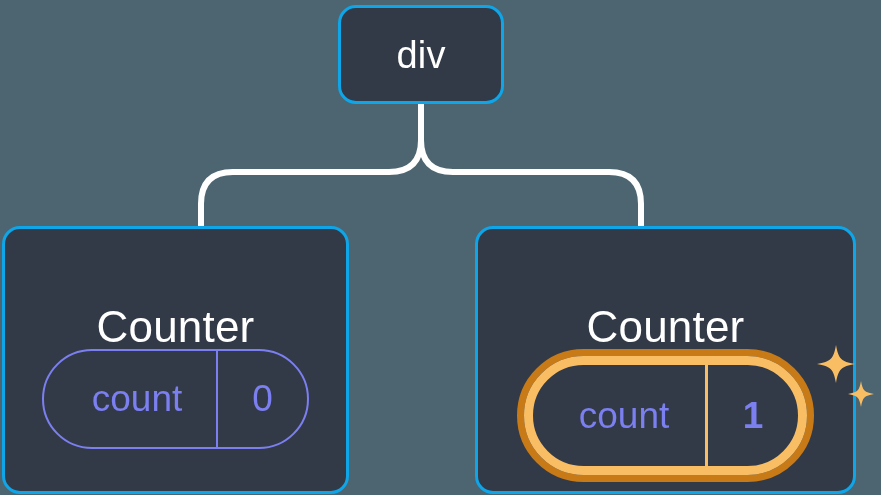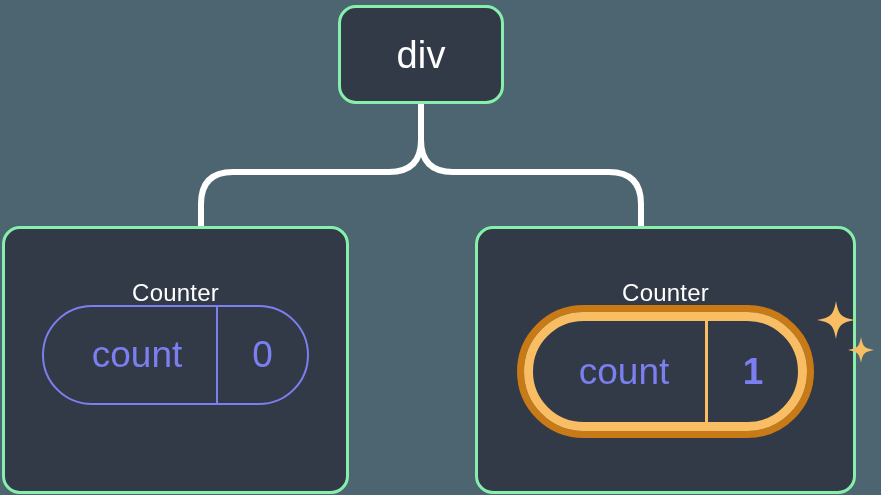--- a/index.html
+++ b/index.html
@@ -27,21 +27,21 @@
     width: 881px;
     height: 495px;
     pointer-events: none;
   }
 
   
   .node {
     position: absolute;
     box-sizing: border-box;
     background: #333a47;
-    border: 3px solid #86efac;
+    border: 3px solid #0ea5e9;
     border-radius: 18px;
   }
   #node-div {
     left: 338px;
     top: 5px;
     width: 166px;
     height: 99px;
     display: flex;
     align-items: center;
     justify-content: center;
@@ -65,23 +65,23 @@
     height: 268px;
   }
   #node-counter-right {
     left: 475px;
     top: 226px;
     width: 381px;
     height: 268px;
   }
   .card-title {
     color: #ffffff;
-    font-size: 24px;
+    font-size: 44px;
     line-height: 1;
-    margin-top: 52px;
+    margin-top: 76px;
     letter-spacing: 0.2px;
   }
 
   
   .pill-wrap {
     position: relative;
   }
   .pill {
     position: relative;
     box-sizing: border-box;

